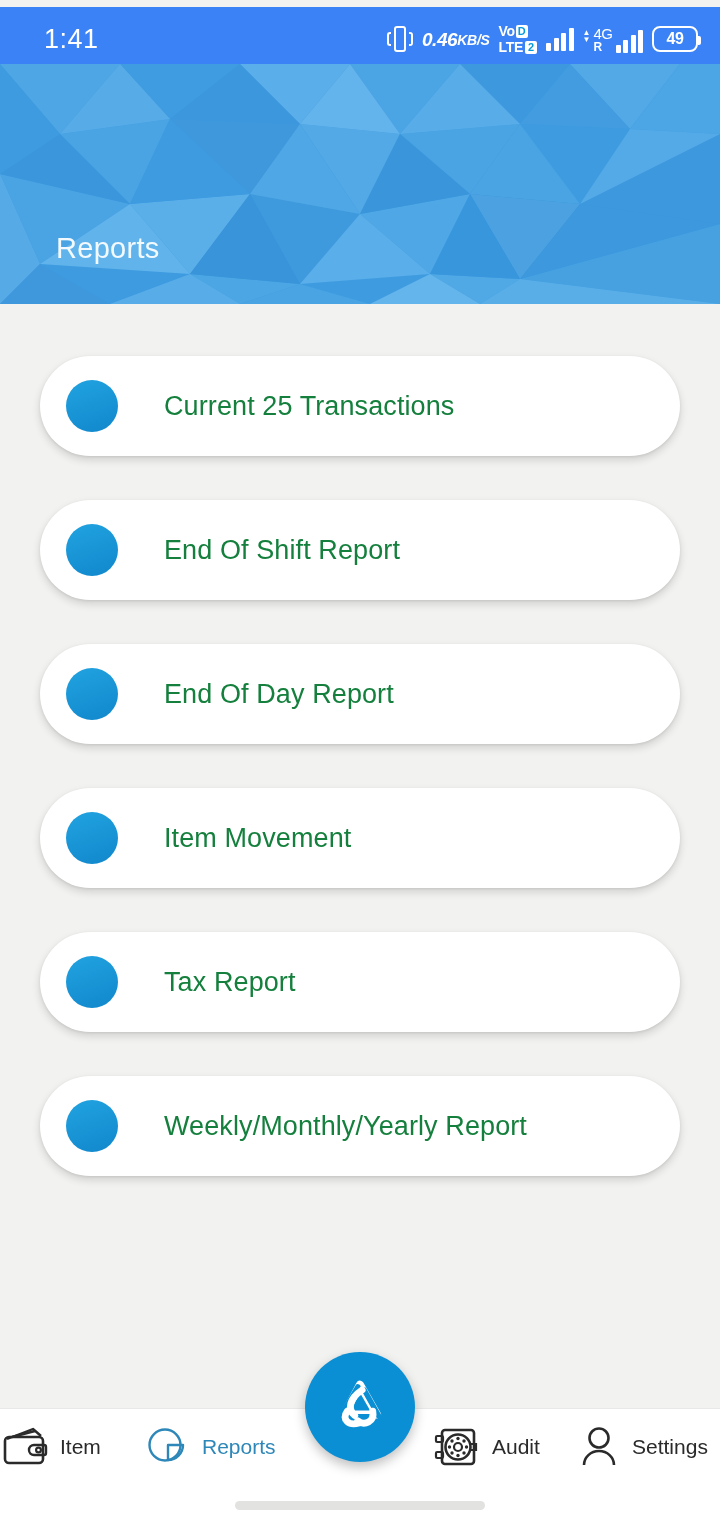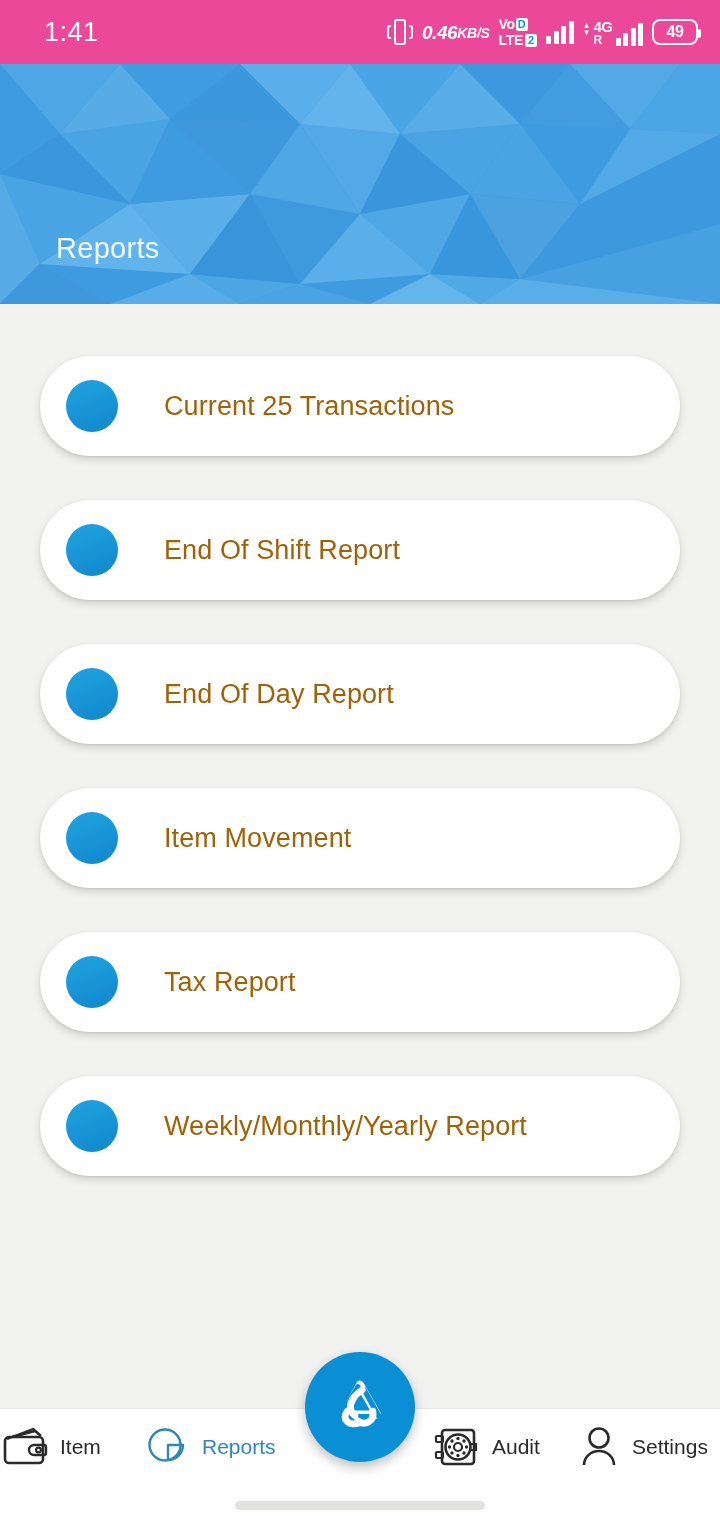--- a/index.html
+++ b/index.html
@@ -6,22 +6,22 @@
   html,body {
     width:720px; height:1520px;
     font-family:"Liberation Sans", sans-serif;
     background:#F2F2F0;
     overflow:hidden;
   }
   #phone { position:relative; width:720px; height:1520px; background:#F2F2F0; }
 
   
   .statusbar{
-    position:absolute; top:0; left:0; width:720px; height:64px;
-    background:#ec4899; display:flex; align-items:center;
+    position:absolute; top:7px; left:0; width:720px; height:64px;
+    background:#3b82f6; display:flex; align-items:center;
     padding:0 22px 0 44px; color:#fff;
   }
   .sb-time{ font-size:27px; letter-spacing:.5px; font-weight:400; }
   .sb-right{ margin-left:auto; display:flex; align-items:center; gap:9px; }
 
   .ic-vibrate{ width:26px; height:30px; position:relative; }
   .ic-vibrate .body{
     position:absolute; left:7px; top:2px; width:12px; height:26px;
     border:2.5px solid #fff; border-radius:3px;
   }
@@ -46,21 +46,21 @@
 
   .bars{ display:flex; align-items:flex-end; gap:2.5px; height:24px; }
   .bars i{ display:block; width:5px; background:#fff; border-radius:1px; }
   .bars i:nth-child(1){ height:8px; }
   .bars i:nth-child(2){ height:13px; }
   .bars i:nth-child(3){ height:18px; }
   .bars i:nth-child(4){ height:23px; }
 
   .sim2{ display:flex; align-items:flex-end; gap:3px; }
   .sim2 .lbl{ display:flex; flex-direction:column; align-items:center; line-height:1; }
-  .sim2 .lbl .g{ font-size:15px; font-weight:bold; letter-spacing:-.5px;}
+  .sim2 .lbl .g{ font-size:15px; font-weight:normal; letter-spacing:-.5px;}
   .sim2 .lbl .r{ font-size:12px; font-weight:bold; align-self:flex-start;}
   .arrows{ display:flex; flex-direction:column; gap:1px; margin-bottom:10px;}
   .arrows span{ font-size:8px; line-height:6px; }
 
   .battery{
     width:46px; height:26px; border:2.5px solid #fff; border-radius:8px;
     display:flex; align-items:center; justify-content:center; position:relative;
   }
   .battery .lvl{ font-size:16px; font-weight:bold; letter-spacing:-.5px; }
   .battery:after{
@@ -89,21 +89,21 @@
     display:flex; align-items:center; padding:0 26px;
     margin-bottom:44px;
     box-shadow:0 4px 9px rgba(0,0,0,0.14), 0 1px 3px rgba(0,0,0,0.08);
   }
   .card .dot{
     width:52px; height:52px; border-radius:50%;
     background:linear-gradient(160deg,#21A3E0 0%,#1187CC 100%);
     flex:0 0 auto;
   }
   .card .label{
-    margin-left:46px; font-size:27px; color:#a16207; letter-spacing:.1px;
+    margin-left:46px; font-size:27px; color:#15803d; letter-spacing:.1px;
   }
 
   
   .bottomnav{
     position:absolute; bottom:0; left:0; width:720px; height:112px;
     background:#FFFFFF; display:flex; align-items:flex-start;
     border-top:1px solid #E8E8E6;
   }
   .navitem{
     flex:1; display:flex; flex-direction:row; align-items:center;

